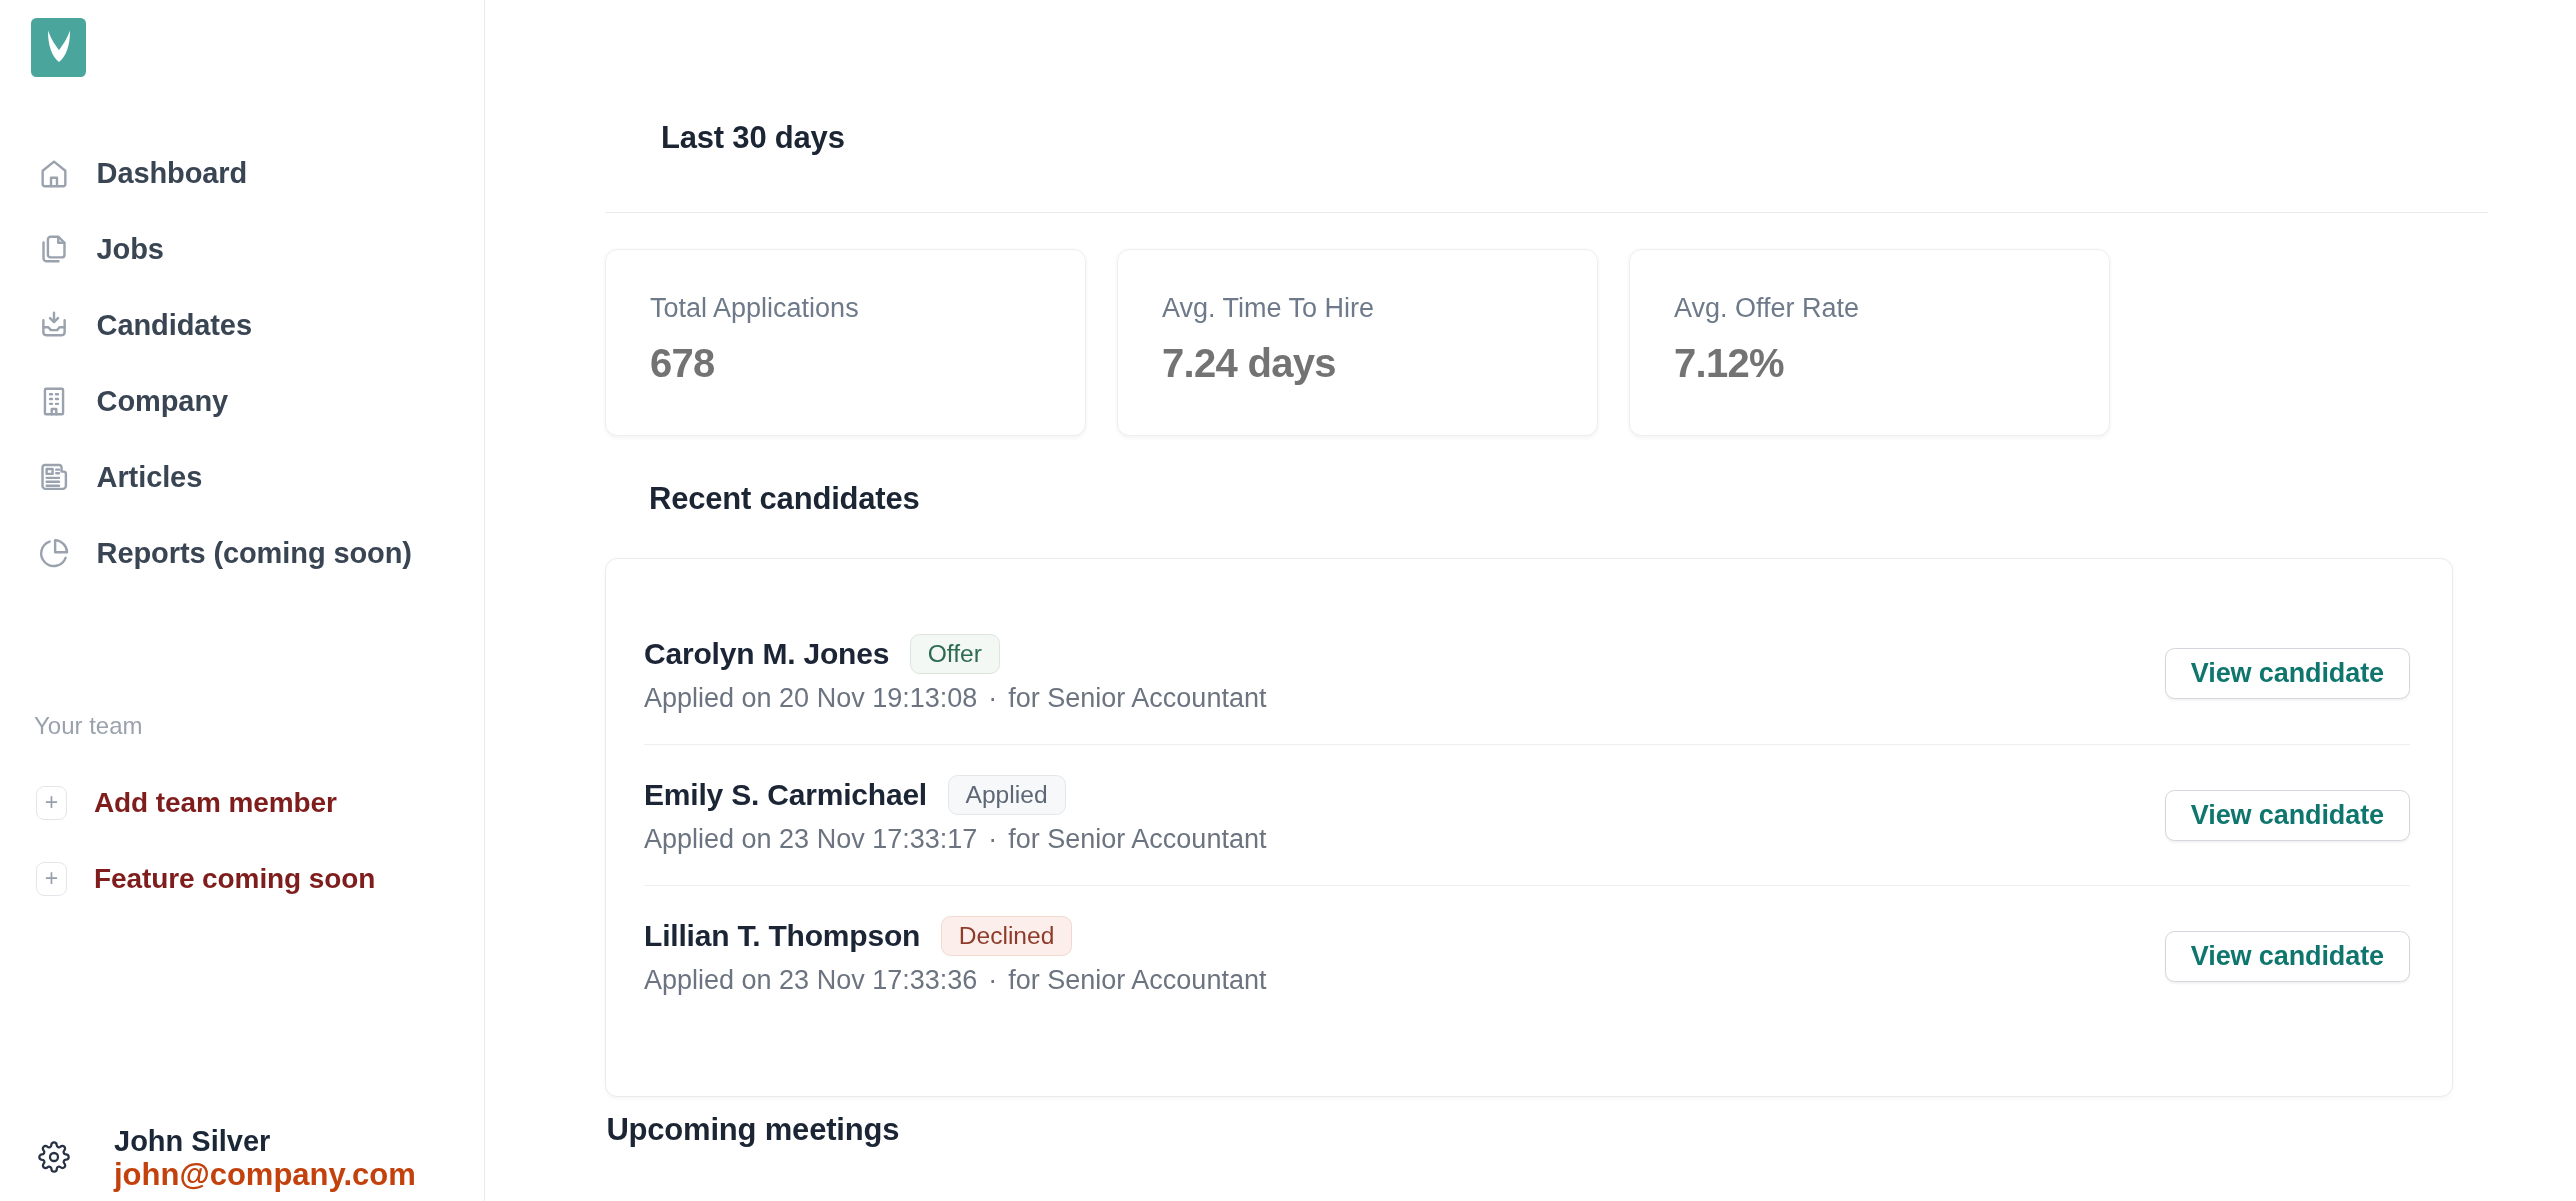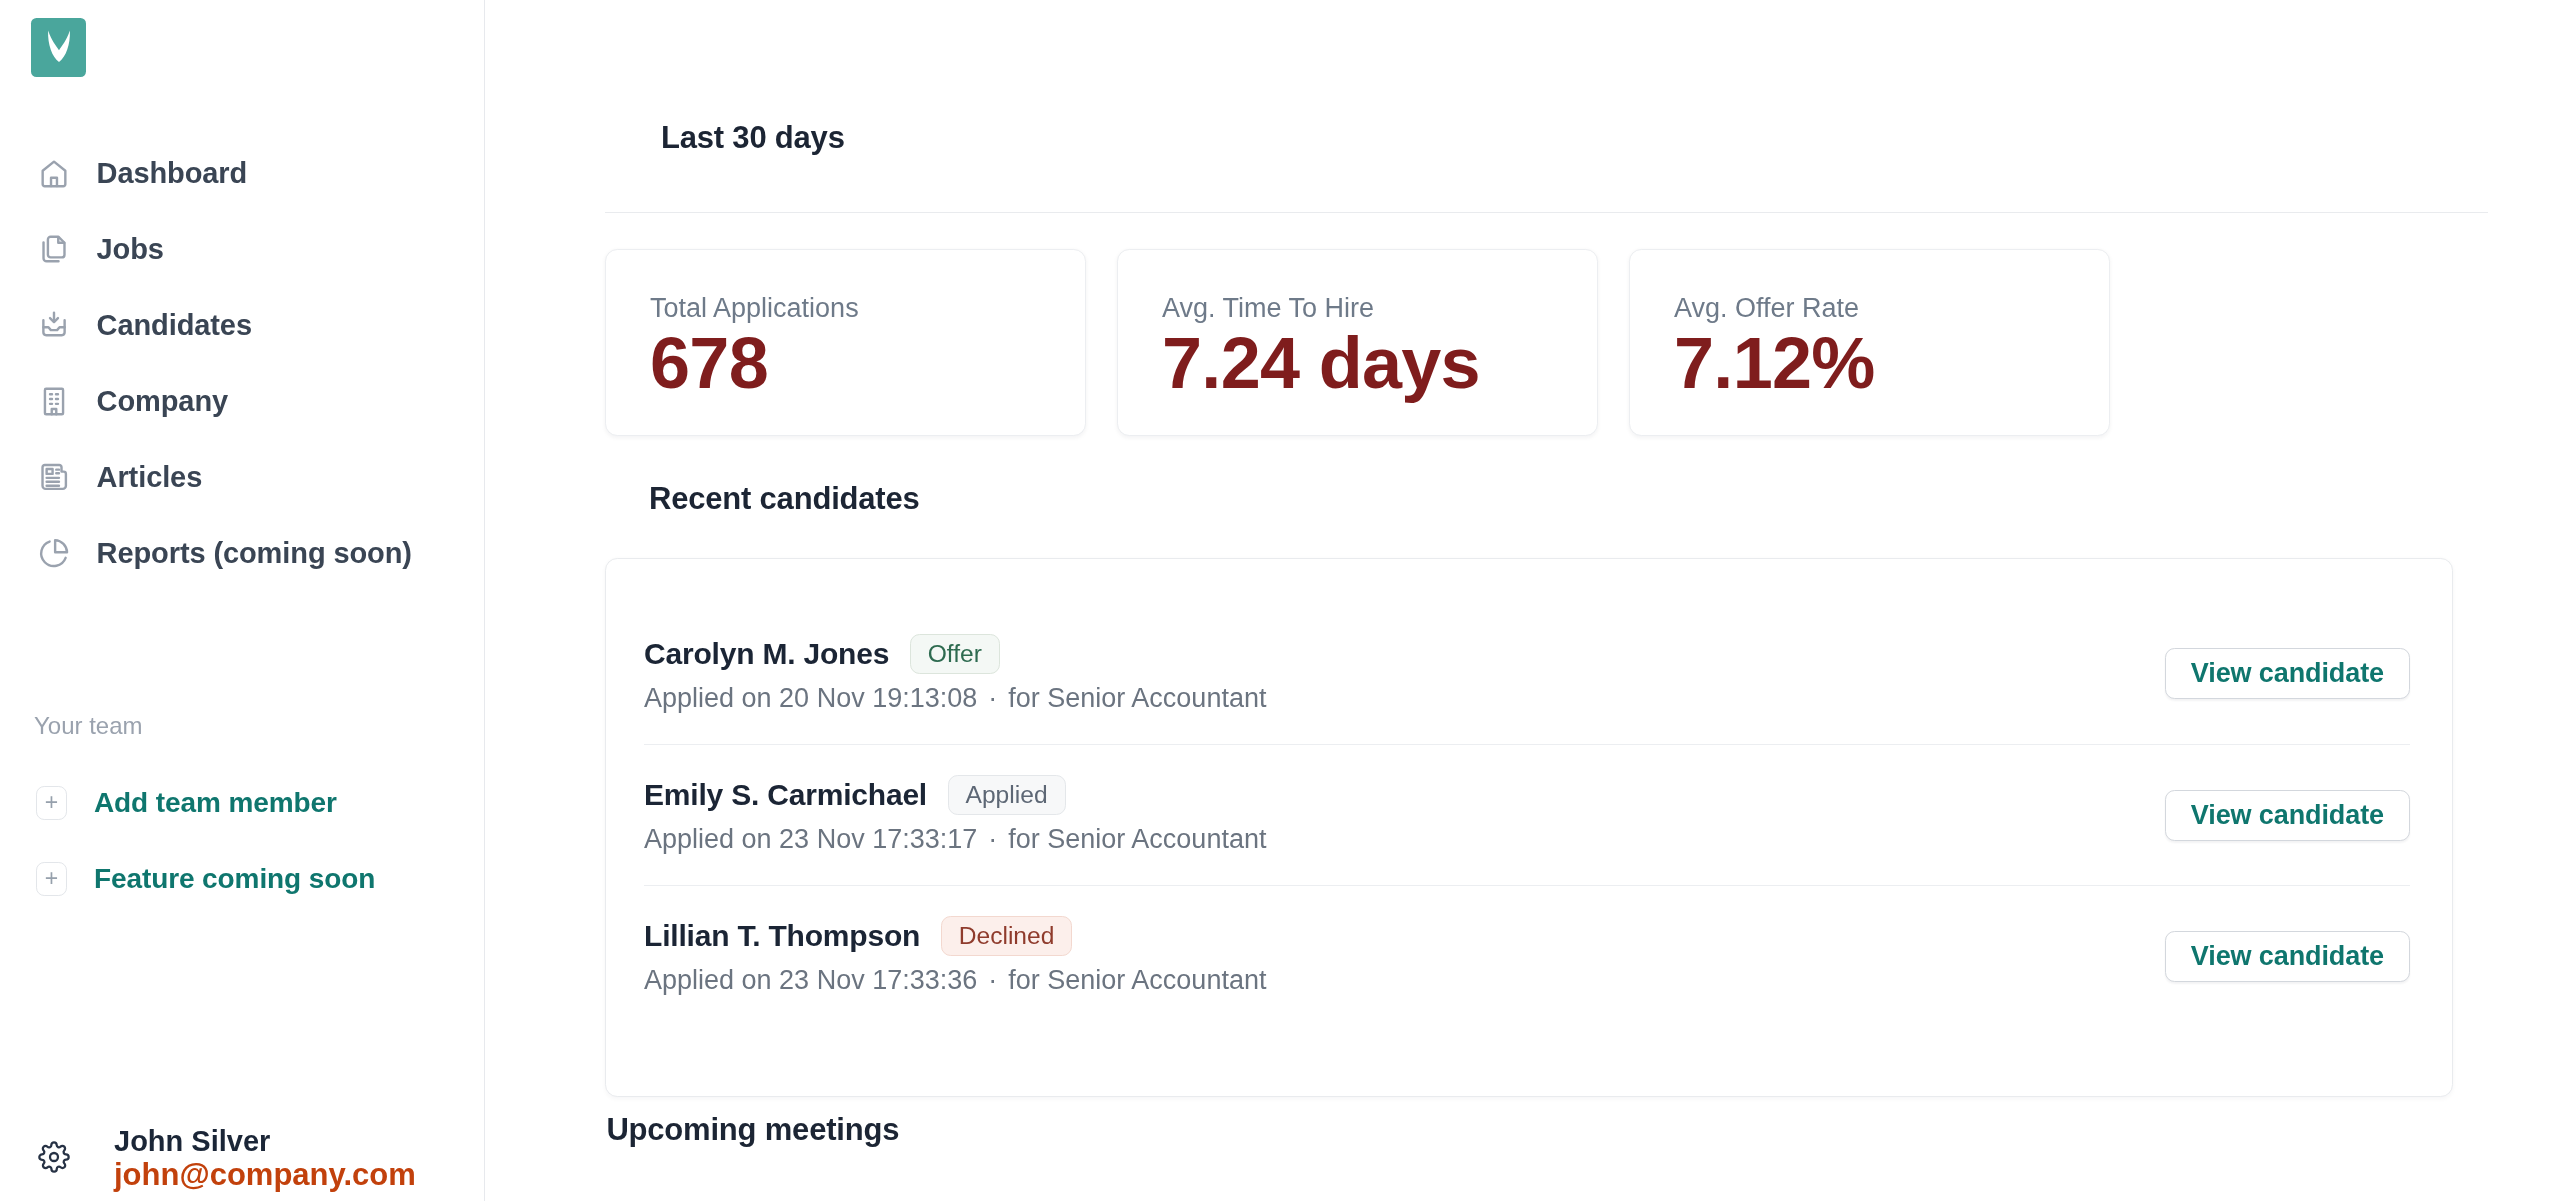--- a/index.html
+++ b/index.html
@@ -20,40 +20,40 @@
   .nav-icon svg { width:34px; height:34px; }
   .nav-label { margin-left:24.6px; font-size:29px; font-weight:600; color:#3944542; color:#3a4554; letter-spacing:-0.1px; }
 
   .team { position:absolute; top:711px; left:0; right:0; }
   .team-label { padding-left:34px; font-size:24px; line-height:29px; color:#9aa2ae; }
   .team-items { margin-top:24.6px; }
   .team-item { display:flex; align-items:center; height:76px; padding-left:36px; cursor:pointer; }
   .plus-box { width:31px; height:34px; border-radius:8.2px; border:1.4px solid #e3e6ea;
               color:#96a0ac; font-size:23px; line-height:1;
               display:flex; align-items:center; justify-content:center; background:#fff; }
-  .team-text { margin-left:27px; font-size:28px; font-weight:600; color:#0f766e; letter-spacing:-0.1px; }
+  .team-text { margin-left:27px; font-size:28px; font-weight:600; color:#7f1d1d; letter-spacing:-0.1px; }
 
   .user-block { position:absolute; left:37px; bottom:11.6px; display:flex; align-items:center; }
   .gear { width:33px; height:33px; color:#273245; cursor:pointer; display:flex; align-items:center; justify-content:center; }
   .gear svg { width:32px; height:32px; }
   .user-texts { margin-left:44px; }
   .user-name { font-size:29px; line-height:36px; font-weight:700; color:#1b2637; }
   .user-email { font-size:31px; line-height:31px; color:#c2410c;font-weight:bold; }
 
   
   .main { position:absolute; left:485px; top:0; right:0; bottom:0; padding:0 88px 0 120px; }
   .heading { font-size:31px; line-height:36px; font-weight:700; color:#1c2534; letter-spacing:-0.2px; }
   .heading-period { margin-top:120px; margin-left:56px; }
   .divider { margin-top:56px; height:1.4px; background:#e9ebee; }
 
   .stats { margin-top:36px; display:flex; gap:31px; }
   .stat-card { width:481px; height:187px; background:#fff; border:1.4px solid #eceef1; border-radius:12.3px;
                box-shadow:0 1.4px 4.1px rgba(15,23,42,.05); padding:42px 27px 0 44px; }
   .stat-label { font-size:27px; line-height:33px; color:#6e7a89; }
-  .stat-value { margin-top:6.8px; font-size:72px; line-height:63px; font-weight:700; color:#7f1d1d; letter-spacing:-0.7px; }
+  .stat-value { margin-top:6.8px; font-size:40px; line-height:63px; font-weight:700; color:#737373; letter-spacing:-0.7px; }
 
   .heading-recent { margin-top:45px; margin-left:44px; }
   .recent-card { margin-top:41px; margin-left:0px; width:1848px; background:#fff;
                  border:1.4px solid #e9ebee; border-radius:12.3px; box-shadow:0 1.4px 4.1px rgba(15,23,42,.04);
                  padding:44px 42px 70px 38px; }
   .cand-row { height:141px; display:flex; align-items:center; justify-content:space-between; }
   .cand-row + .cand-row { border-top:1.4px solid #eceef1; }
   .row-left {}
   .name-line { display:flex; align-items:center; }
   .cand-name { font-size:30px; line-height:36px; font-weight:700; color:#1b2535; letter-spacing:-0.2px; }

